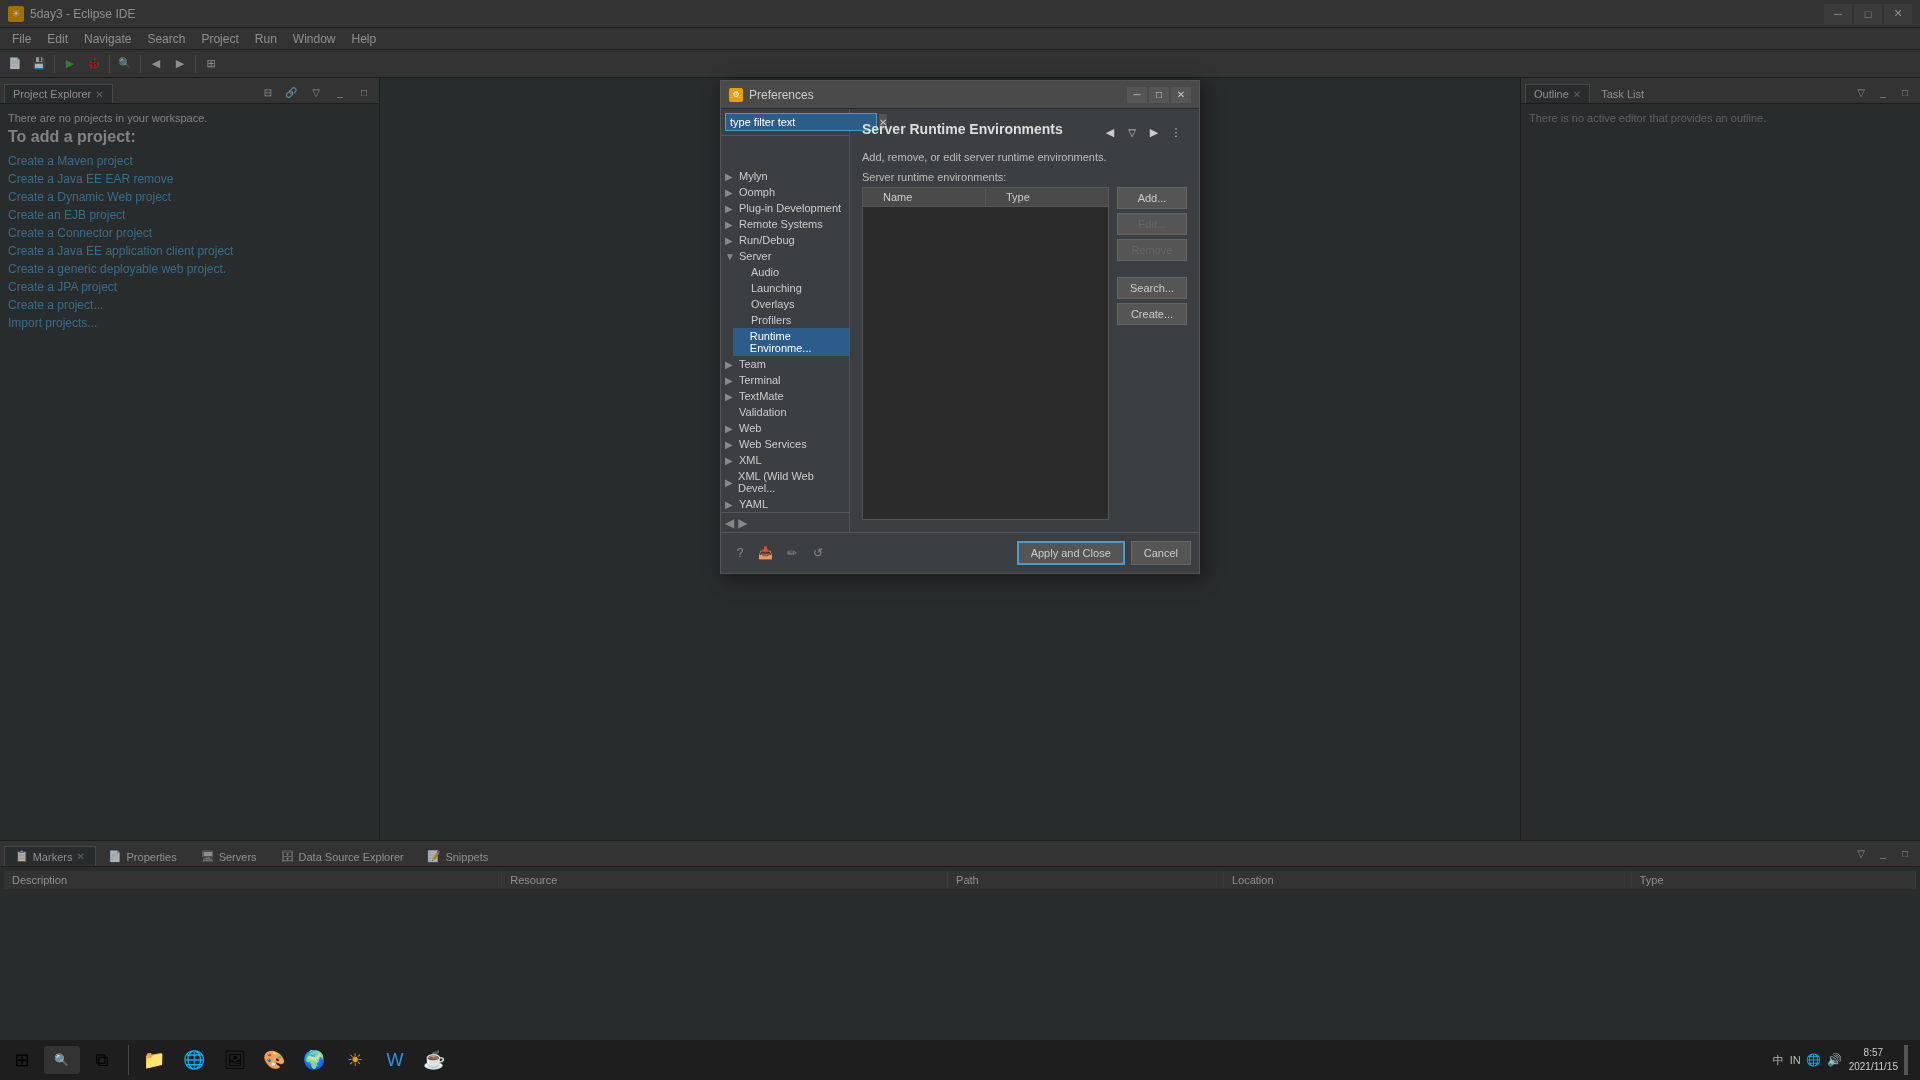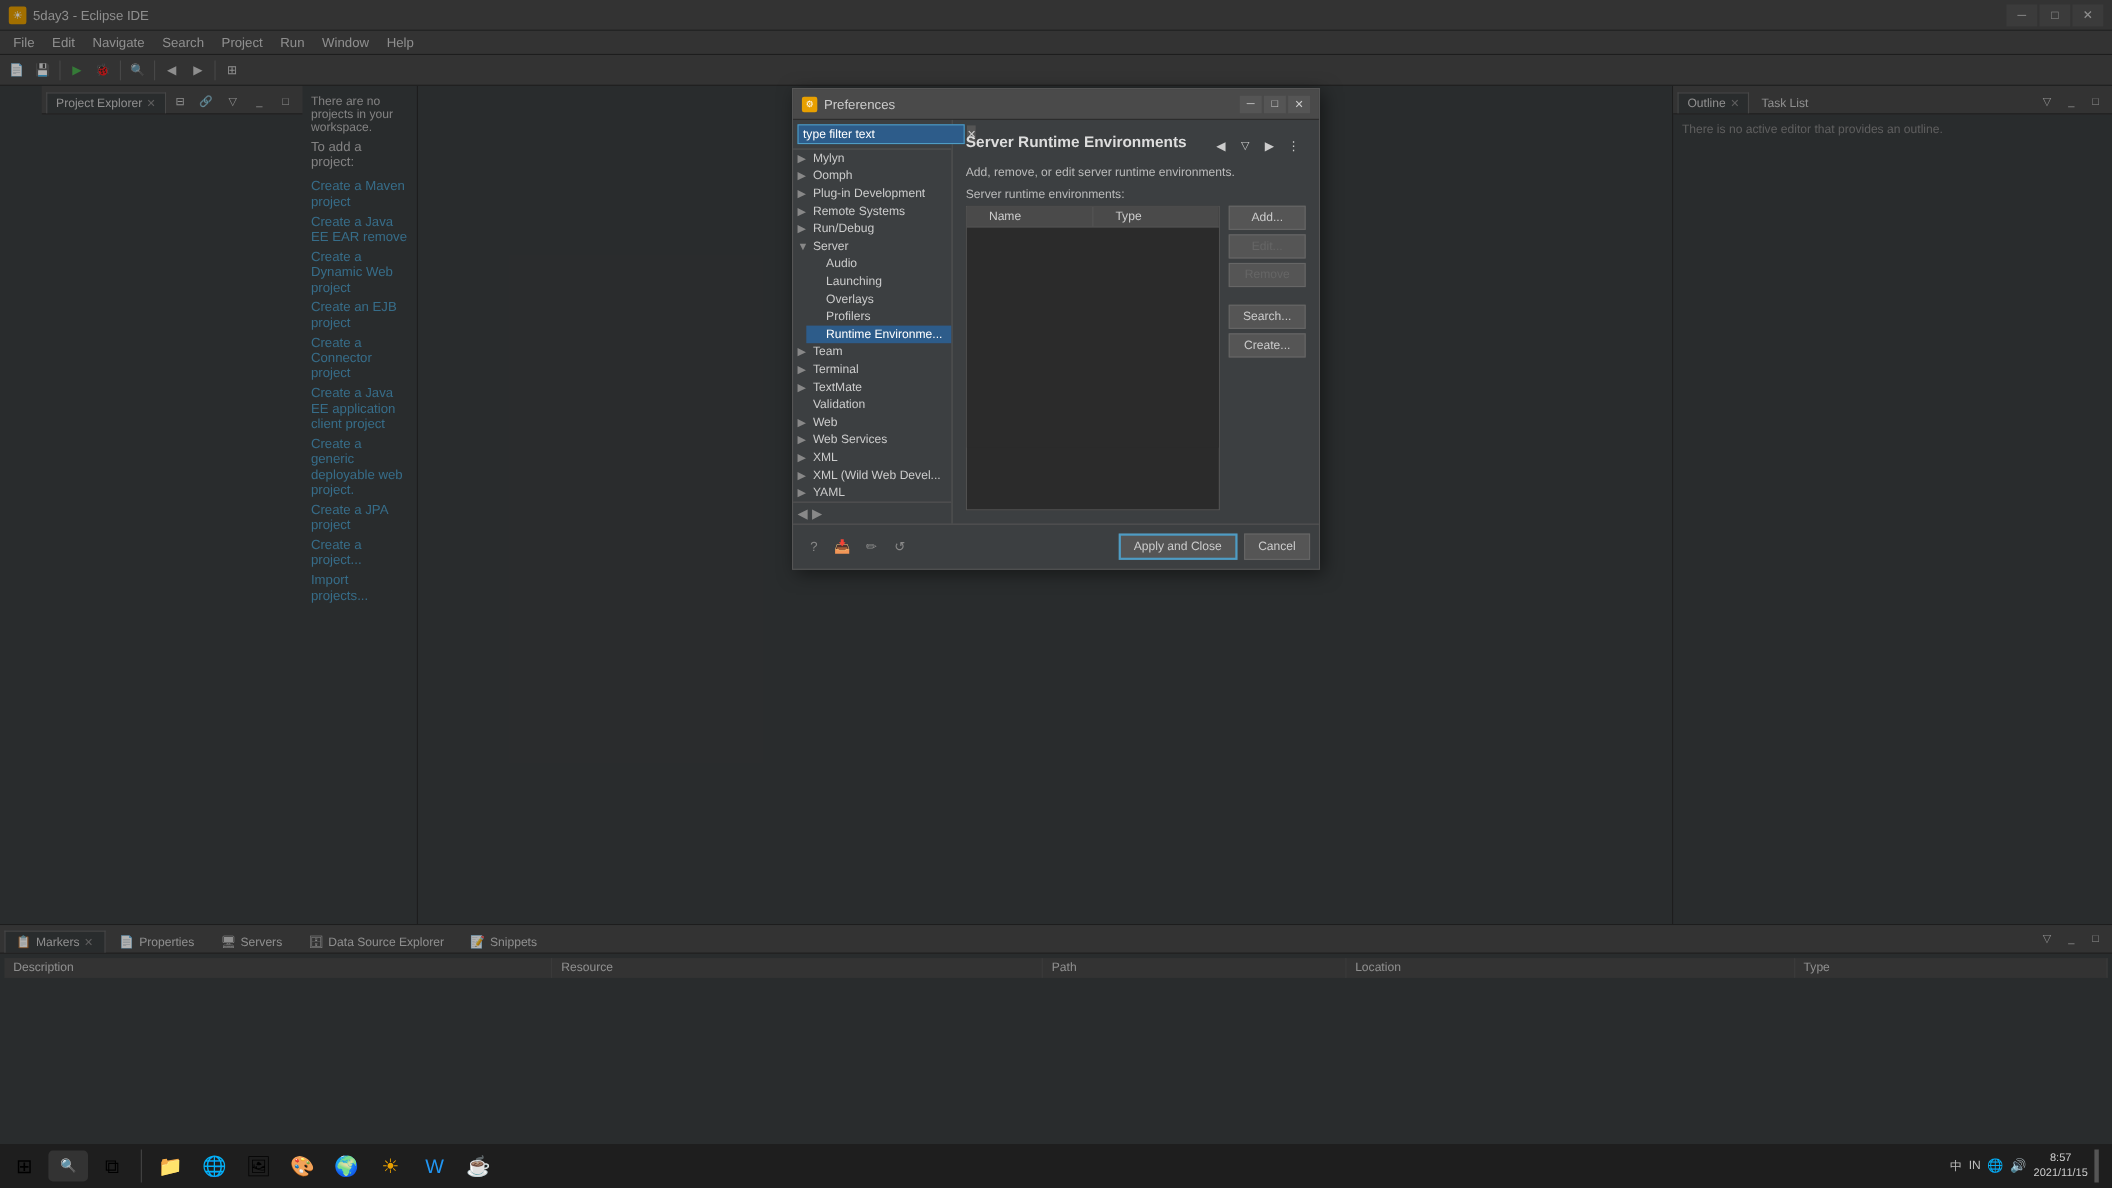--- a/index.html
+++ b/index.html
@@ -257,24 +257,25 @@
       display: flex; align-items: center; justify-content: center;
     }
 
     .dialog-body {
       display: flex;
       flex: 1;
     }
 
     
     .tree-panel {
-      width: 145px;
+      width: 129px;
       border-right: 1px solid #555;
       display: flex;
       flex-direction: column;
+      gap: 32px;
     }
     .filter-input-wrap {
       padding: 4px;
       border-bottom: 1px solid #555;
       display: flex;
       align-items: center;
       background: #3c3f41;
     }
     .filter-input {
       flex: 1;
@@ -457,22 +458,22 @@
     }
     .eclipse-workbench {
       display: flex;
       flex: 1;
       overflow: hidden;
     }
     .eclipse-left {
       width: 380px;
       border-right: 1px solid #2a2a2a;
       display: flex;
+      flex-direction: column;
       background: #3c3f41;
-      padding-left: 38px;
     }
     .eclipse-center {
       flex: 1;
       background: #3c3f41;
     }
     .eclipse-right {
       width: 400px;
       border-left: 1px solid #2a2a2a;
       background: #3c3f41;
       display: flex;
@@ -573,21 +574,21 @@
         <div class="view-toolbar" style="flex:1; justify-content: flex-end; border:none; background:transparent; padding: 0;">
           <button class="toolbar-btn" style="font-size:10px">⊟</button>
           <button class="toolbar-btn" style="font-size:10px">🔗</button>
           <button class="toolbar-btn" style="font-size:10px">▽</button>
           <button class="toolbar-btn" style="font-size:10px">_</button>
           <button class="toolbar-btn" style="font-size:10px">□</button>
         </div>
       </div>
       <div class="view-content">
         <p style="margin-bottom:4px; color:#bbb; font-size:11px;">There are no projects in your workspace.</p>
-        <p style="margin-bottom:8px; color:#bbb; font-size:12px;">To add a project:</p>
+        <p style="margin-bottom:8px; color:#bbb; font-size:16px;font-weight:bold;">To add a project:</p>
         <a class="sidebar-link">Create a Maven project</a>
         <a class="sidebar-link">Create a Java EE EAR remove</a>
         <a class="sidebar-link">Create a Dynamic Web project</a>
         <a class="sidebar-link">Create an EJB project</a>
         <a class="sidebar-link">Create a Connector project</a>
         <a class="sidebar-link">Create a Java EE application client project</a>
         <a class="sidebar-link">Create a generic deployable web project.</a>
         <a class="sidebar-link">Create a JPA project</a>
         <a class="sidebar-link">Create a project...</a>
         <a class="sidebar-link">Import projects...</a>

